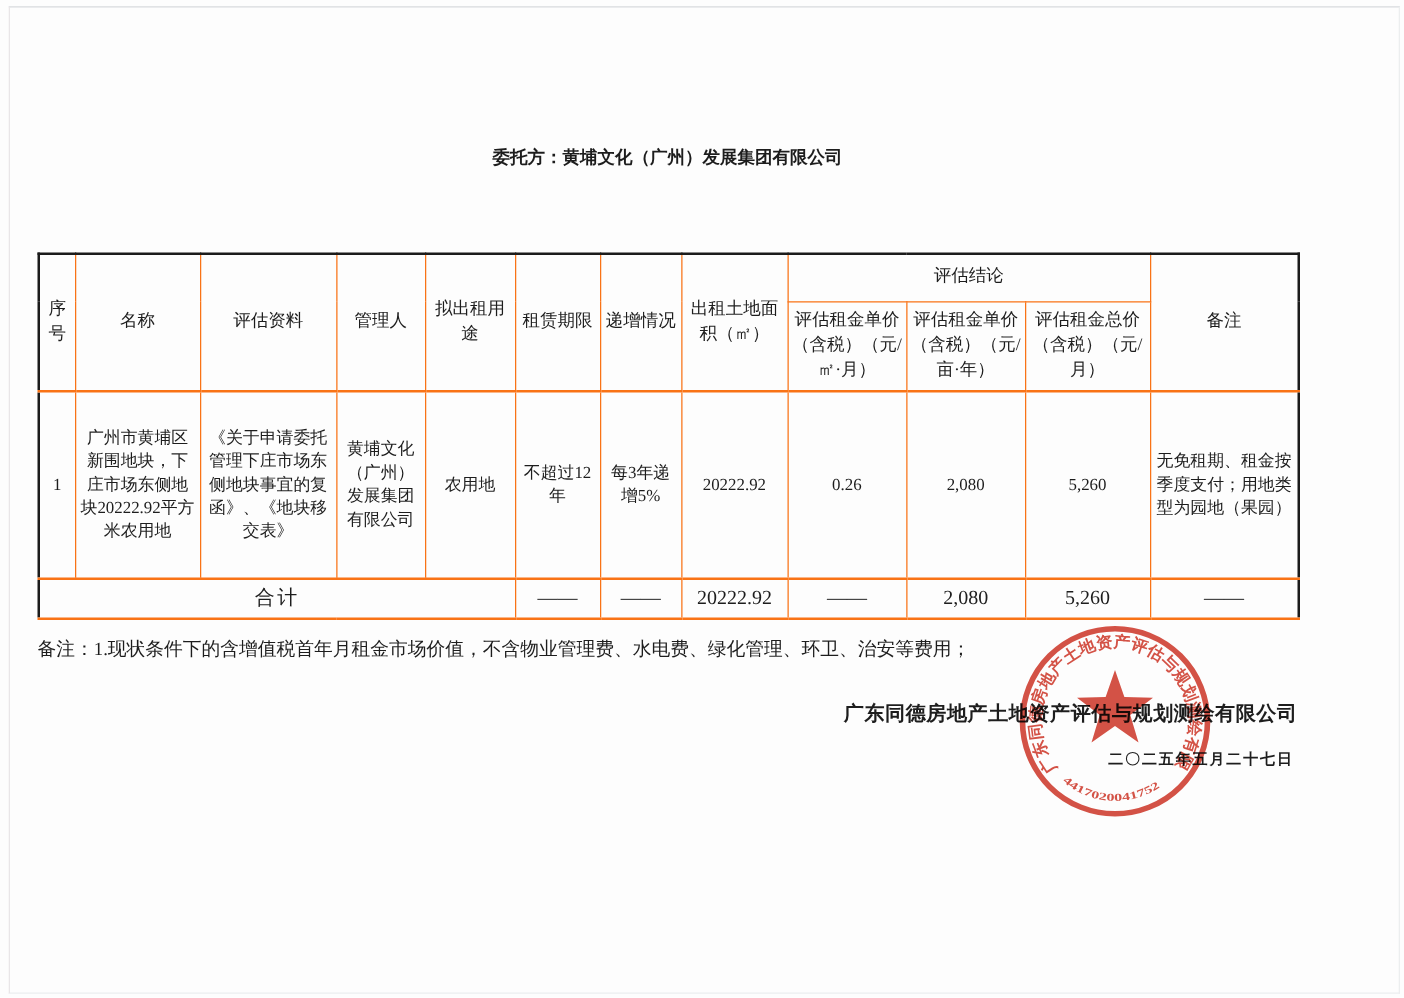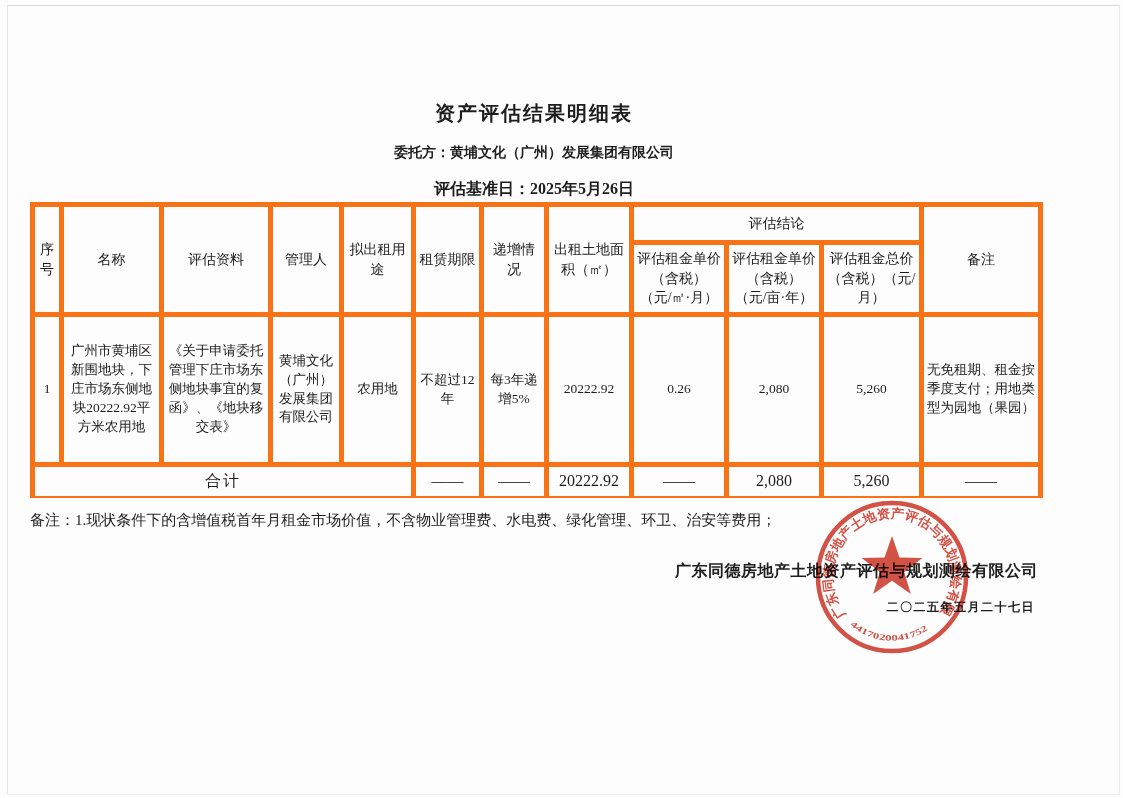--- a/index.html
+++ b/index.html
@@ -19,21 +19,21 @@
   .doc-title{font-size:20px;font-weight:bold;letter-spacing:2px;}
   .client-line{margin-top:17px;font-size:14px;font-weight:bold;text-align:center;}
   .basedate-line{margin-top:17px;font-size:16px;font-weight:bold;}
 
   table.main{
     position:absolute;left:30px;top:202px;width:1008px;
     border-collapse:collapse;table-layout:fixed;
     border:2px solid #1b1b1b;
   }
   table.main td,table.main th{
-    border:5px solid #f97316;
+    border:1px solid #f97316;
     font-weight:normal;
     text-align:center;vertical-align:middle;
     font-size:13.5px;line-height:1.4;
     padding:2px 3px;
     word-break:break-all;
   }
   table.main th{font-size:14px;}
   tr.hdr1{height:38px;}
   tr.hdr2{height:72px;}
   tr.datarow{height:150px;}
@@ -52,23 +52,21 @@
     mix-blend-mode:multiply;opacity:0.88;
   }
   .seal text{font-family:"Liberation Serif","DejaVu Serif",serif;}
 </style>
 </head>
 <body>
 
 <div class="scan-edge"></div>
 
 <div class="headings">
-  <div class="doc-title">资产评估结果明细表</div>
   <div class="client-line">委托方：黄埔文化（广州）发展集团有限公司</div>
-  <div class="basedate-line">评估基准日：2025年5月26日</div>
 </div>
 
 <table class="main">
   <colgroup>
     <col style="width:29px">
       <col style="width:100px">
       <col style="width:109px">
     <col style="width:71px">
       <col style="width:72px">
       <col style="width:68px">

